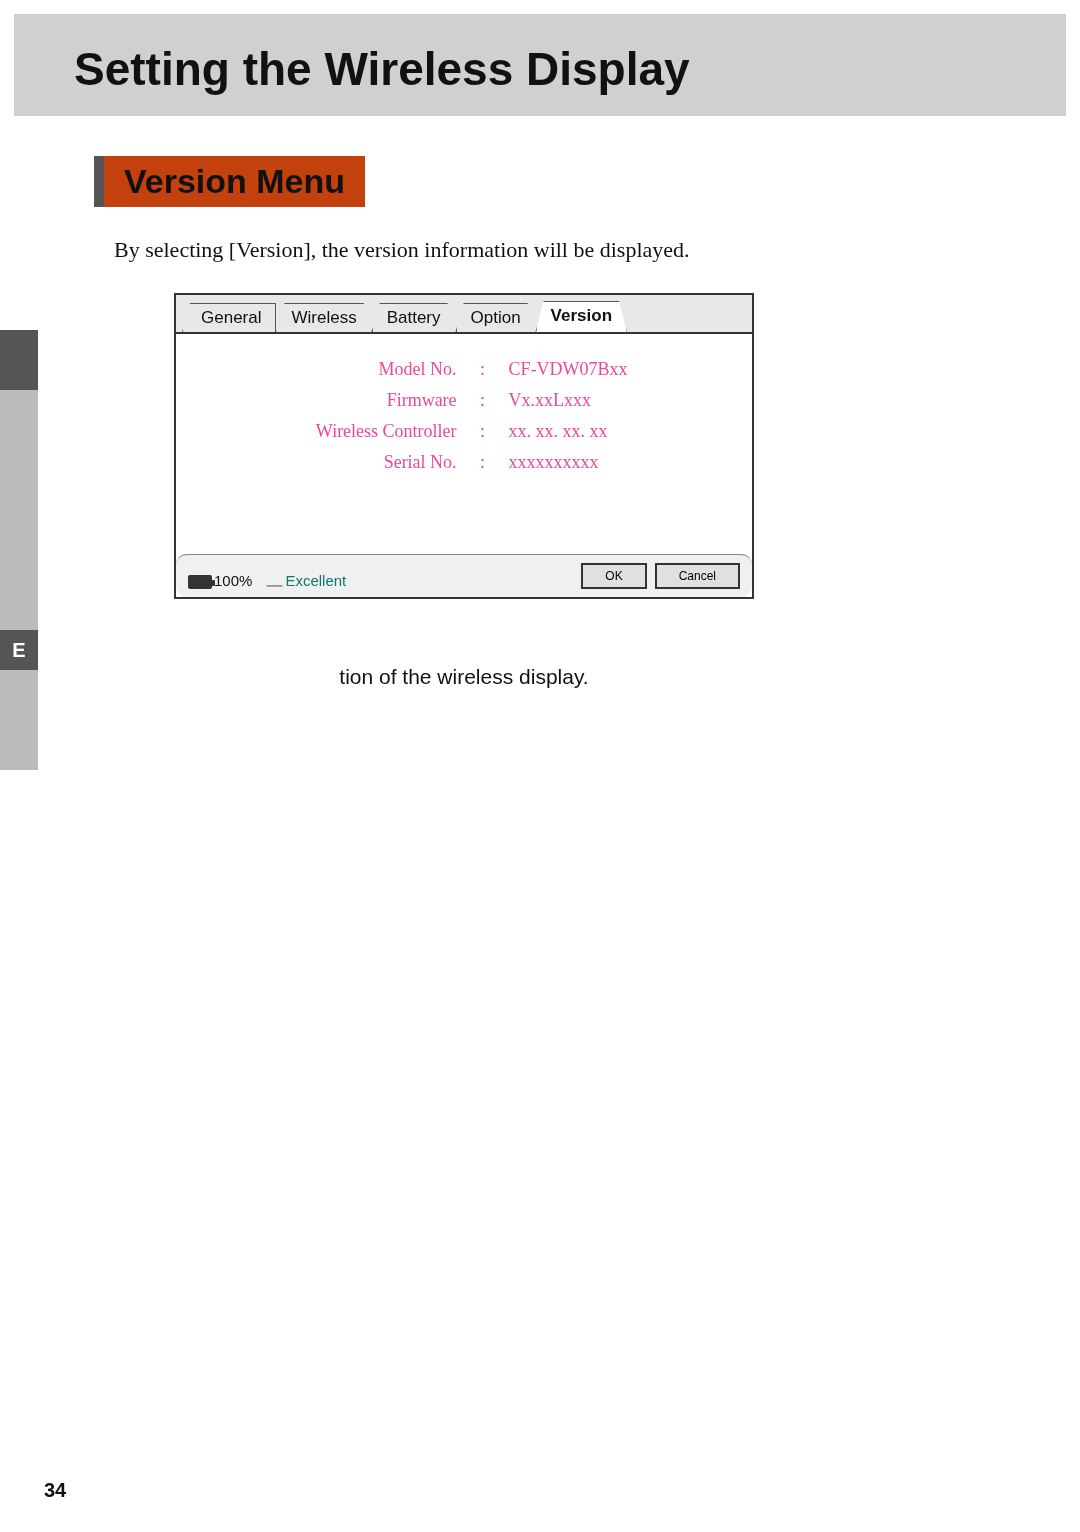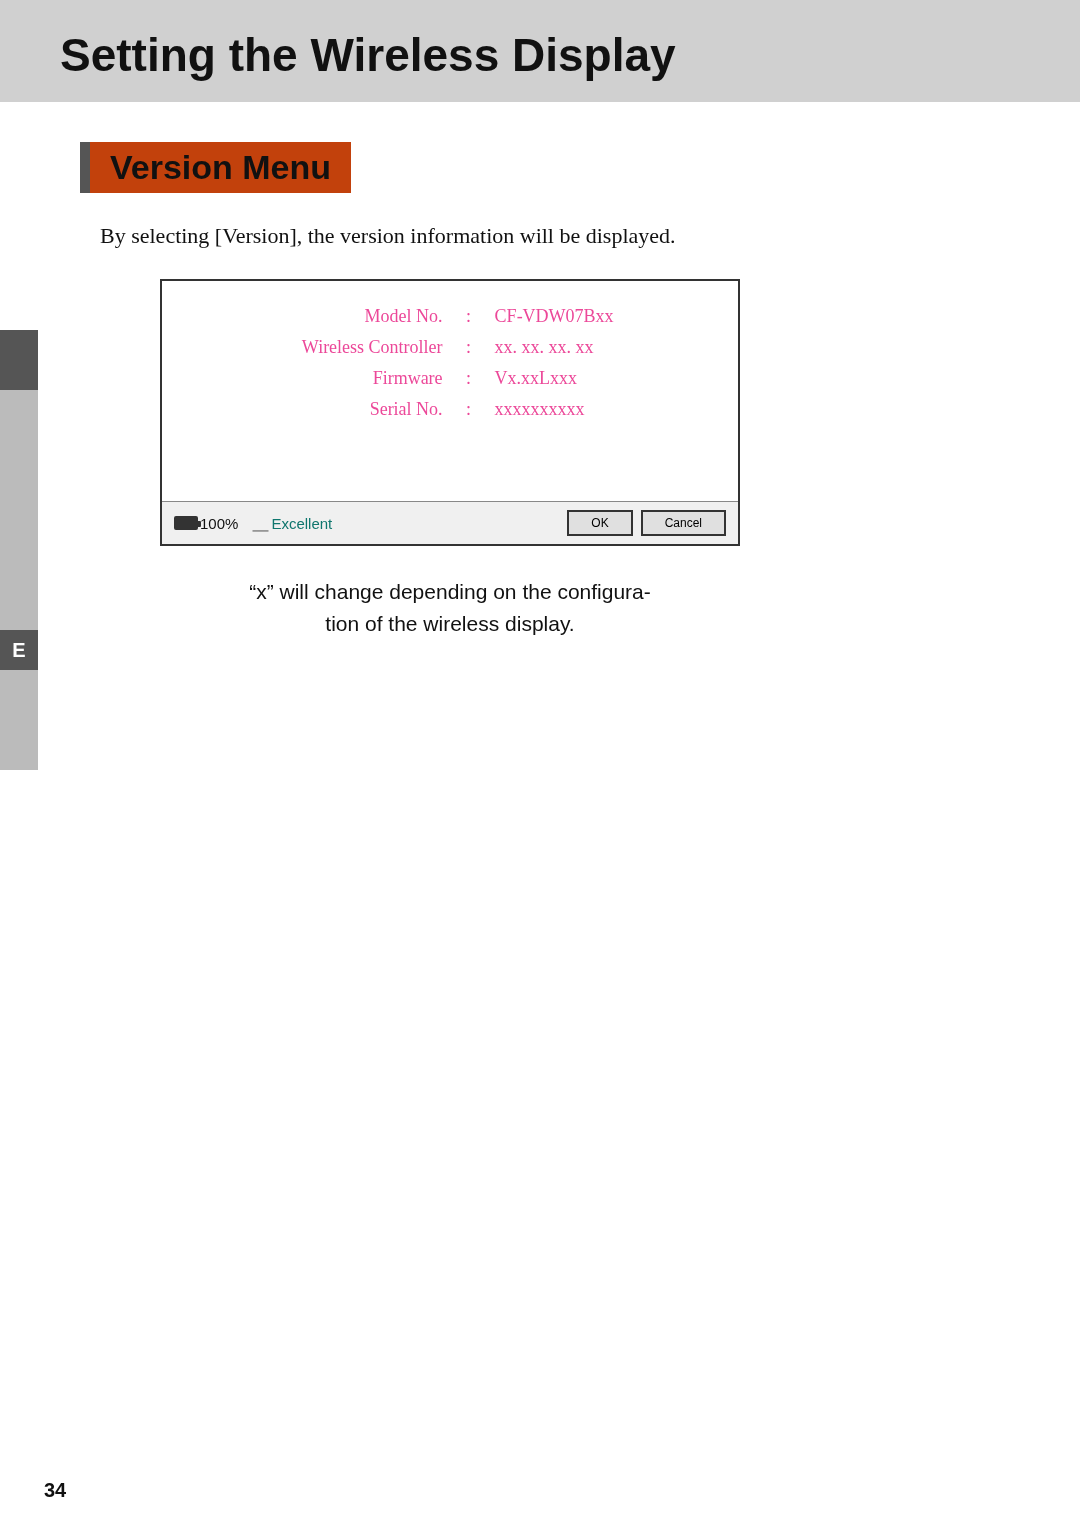--- a/index.html
+++ b/index.html
@@ -10,21 +10,21 @@
       background: #f0f0f0;
       font-family: Arial, Helvetica, sans-serif;
       position: relative;
     }
 
     .page {
       width: 1080px;
       min-height: 1532px;
       background: #ffffff;
       position: relative;
-      padding: 0;
+      padding: 14px;
     }
 
     
     .sidebar-accent {
       position: absolute;
       left: 0;
       top: 330px;
       width: 38px;
       display: flex;
       flex-direction: column;
@@ -194,22 +194,23 @@
 
     .info-value {
       text-align: left;
     }
 
     
     .dialog-footer {
       border-top: 1px solid #888888;
       padding: 8px 12px;
       display: flex;
-      align-items: center;
+      align-items: flex-end;
       background: #f0f0f0;
+      border-radius: 11px;
     }
 
     .footer-battery-icon {
       width: 24px;
       height: 14px;
       border: 2px solid #333;
       border-radius: 2px;
       position: relative;
       display: inline-block;
       margin-right: 2px;
@@ -304,38 +305,55 @@
     <div class="section-heading-wrapper">
       <div class="section-heading-bar"></div>
       <h2 class="section-heading">Version Menu</h2>
     </div>
 
     <p class="intro-text">By selecting [Version], the version information will be displayed.</p>
 
     <div class="dialog-wrapper">
       <div class="dialog-box">
 
+        <div class="tabs-row">
+          <div class="tab tab-angled-left">
+            <span>General</span>
+          </div>
+          <div class="tab tab-angled-both">
+            <span>Wireless</span>
+          </div>
+          <div class="tab tab-angled-both">
+            <span>Battery</span>
+          </div>
+          <div class="tab tab-angled-both">
+            <span>Option</span>
+          </div>
+          <div class="tab tab-angled-both tab-active">
+            <span>Version</span>
+          </div>
+        </div>
 
         <div class="dialog-content">
           <table class="info-table">
             <tbody id="info-table-body">
             <tr>
                   <td class="info-label">Model No.</td>
                   <td class="info-separator">:</td>
                   <td class="info-value">CF-VDW07Bxx</td>
                 </tr>
                 <tr>
+                  <td class="info-label">Firmware</td>
+                  <td class="info-separator">:</td>
+                  <td class="info-value">Vx.xxLxxx</td>
+                </tr>
+                <tr>
                   <td class="info-label">Wireless Controller</td>
                   <td class="info-separator">:</td>
                   <td class="info-value">xx. xx. xx. xx</td>
-                </tr>
-                <tr>
-                  <td class="info-label">Firmware</td>
-                  <td class="info-separator">:</td>
-                  <td class="info-value">Vx.xxLxxx</td>
                 </tr>
                 <tr>
                   <td class="info-label">Serial No.</td>
                   <td class="info-separator">:</td>
                   <td class="info-value">xxxxxxxxxx</td>
                 </tr>
               </tbody>
           </table>
         </div>
 
@@ -347,21 +365,21 @@
           <div class="footer-buttons">
             <button class="footer-btn">OK</button>
             <button class="footer-btn">Cancel</button>
           </div>
         </div>
 
       </div>
     </div>
 
     <div class="caption-text">
-      <span>“x” will change depending on the configura-</span><br>
+      <br>
       <span>tion of the wireless display.</span>
     </div>
 
   </div>
 
   <div class="page-number">34</div>
 
 </div>
 
 </body></html>

